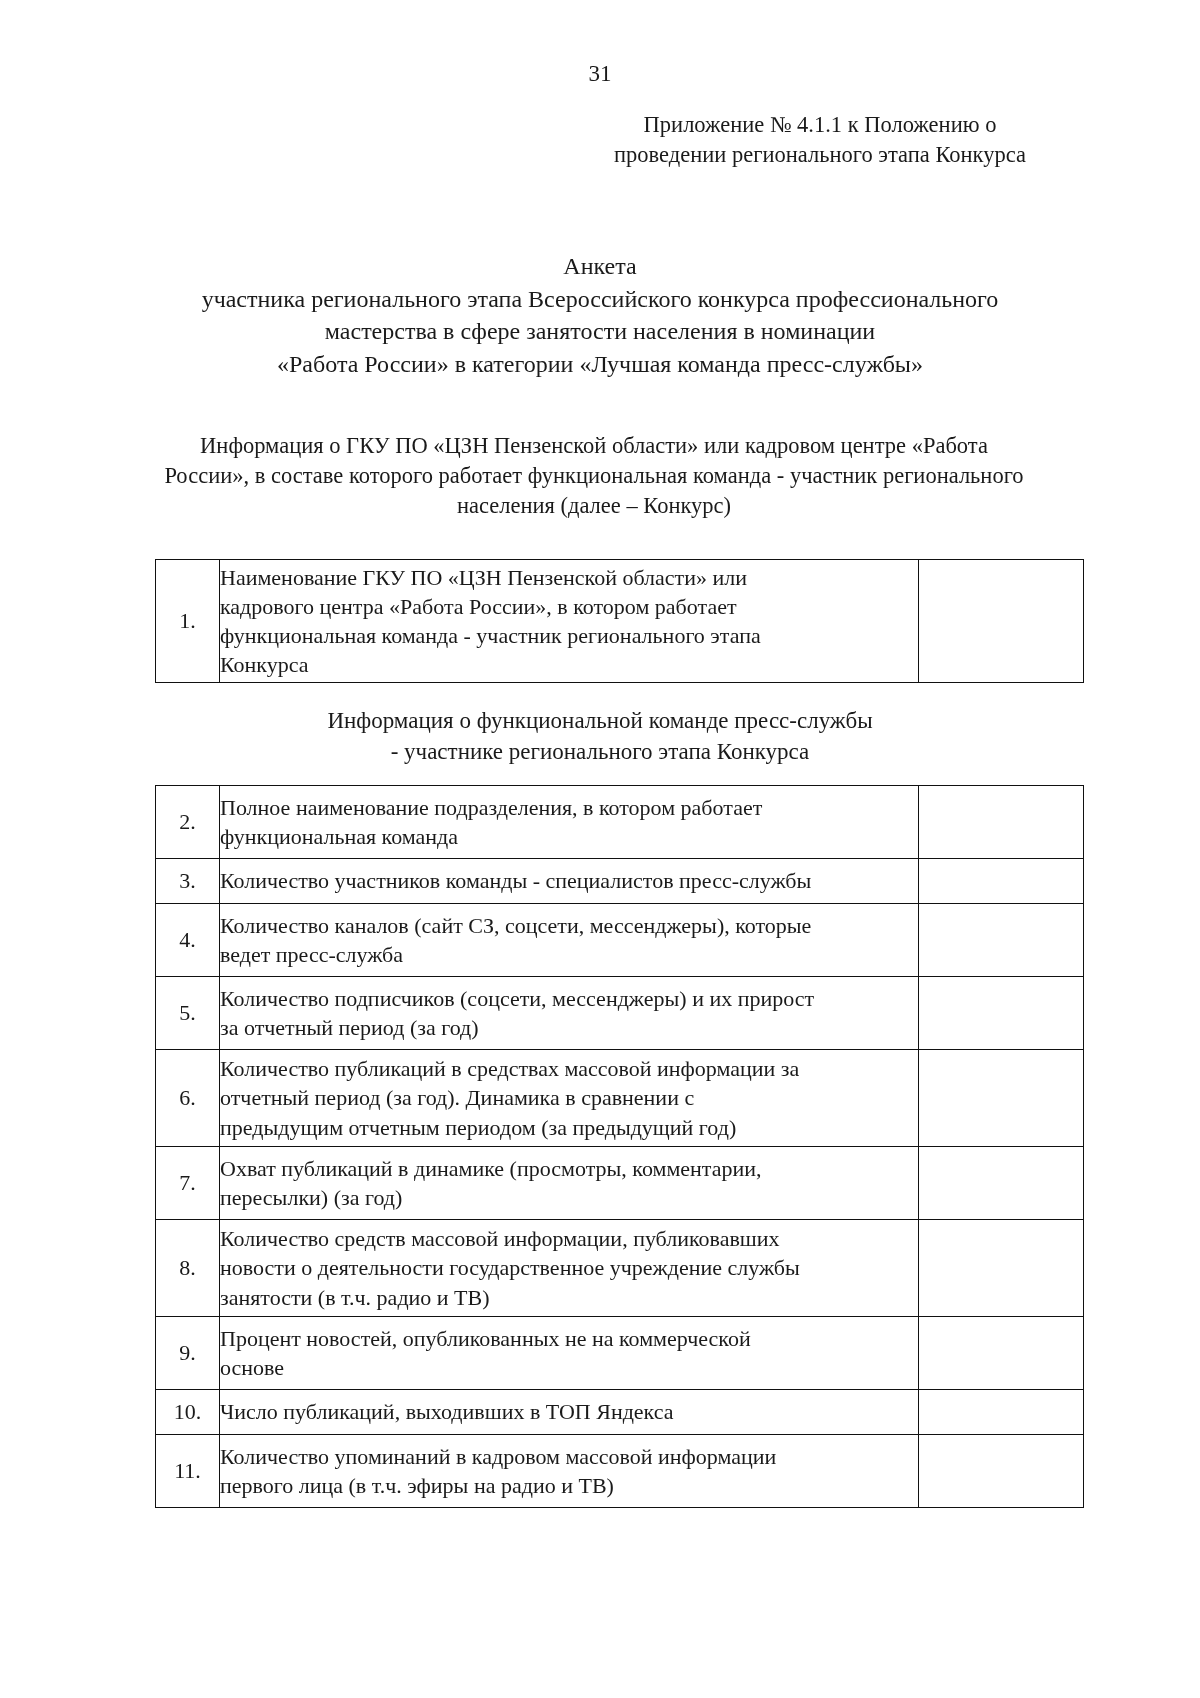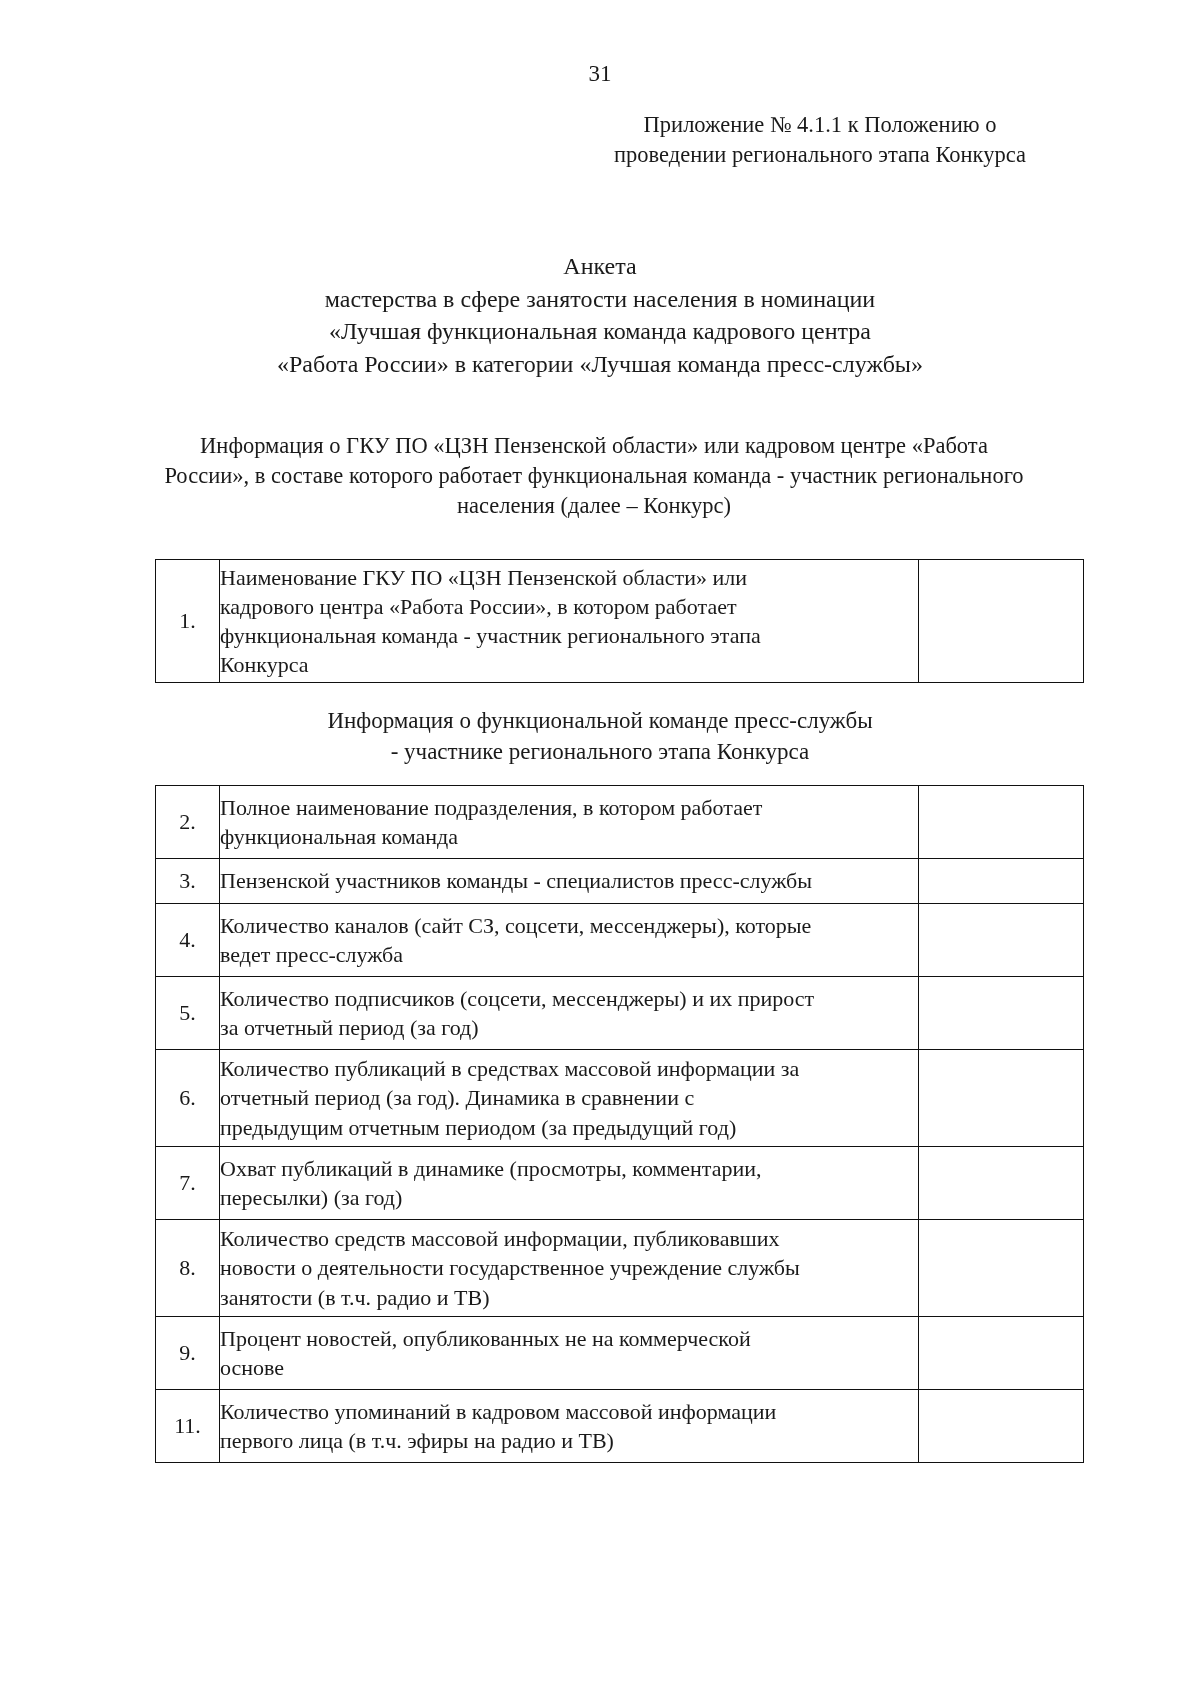--- a/index.html
+++ b/index.html
@@ -128,22 +128,22 @@
 
   <div class="page-number">31</div>
 
   <div class="appendix-header">
     <div>Приложение № 4.1.1 к Положению о</div>
     <div>проведении регионального этапа Конкурса</div>
   </div>
 
   <div class="doc-title">
     <div class="t-line">Анкета</div>
+    <div class="t-line">участника регионального этапа Всероссийского конкурса профессионального</div>
     <div class="t-line">мастерства в сфере занятости населения в номинации</div>
-    <div class="t-line">«Лучшая функциональная команда кадрового центра</div>
     <div class="t-line">«Работа России» в категории «Лучшая команда пресс-службы»</div>
   </div>
 
   <div class="intro-para">
     <div class="p-line">Информация о ГКУ ПО «ЦЗН Пензенской области» или кадровом центре «Работа</div>
     <div class="p-line">России», в составе которого работает функциональная команда - участник регионального</div>
     <div class="p-line">населения (далее – Конкурс)</div>
   </div>
 
   <table class="form-table t1">
@@ -174,21 +174,21 @@
         <td class="col-text">
           <span class="cell-line">Полное наименование подразделения, в котором работает</span>
           <span class="cell-line">функциональная команда</span>
         </td>
         <td class="col-value"></td>
       </tr>
 
       <tr class="r-h3">
         <td class="col-num">3.</td>
         <td class="col-text">
-          <span class="cell-line">Пензенской участников команды - специалистов пресс-службы</span>
+          <span class="cell-line">Количество участников команды - специалистов пресс-службы</span>
         </td>
         <td class="col-value"></td>
       </tr>
 
       <tr class="r-h2">
         <td class="col-num">4.</td>
         <td class="col-text">
           <span class="cell-line">Количество каналов (сайт СЗ, соцсети, мессенджеры), которые</span>
           <span class="cell-line">ведет пресс-служба</span>
         </td>
@@ -235,20 +235,27 @@
 
       <tr class="r-h2">
         <td class="col-num">9.</td>
         <td class="col-text">
           <span class="cell-line">Процент новостей, опубликованных не на коммерческой</span>
           <span class="cell-line">основе</span>
         </td>
         <td class="col-value"></td>
       </tr>
 
+      <tr class="r-h3">
+        <td class="col-num">10.</td>
+        <td class="col-text">
+          <span class="cell-line">Число публикаций, выходивших в ТОП Яндекса</span>
+        </td>
+        <td class="col-value"></td>
+      </tr>
 
       <tr class="r-h2">
         <td class="col-num">11.</td>
         <td class="col-text">
           <span class="cell-line">Количество упоминаний в кадровом массовой информации</span>
           <span class="cell-line">первого лица (в т.ч. эфиры на радио и ТВ)</span>
         </td>
         <td class="col-value"></td>
       </tr>
 

